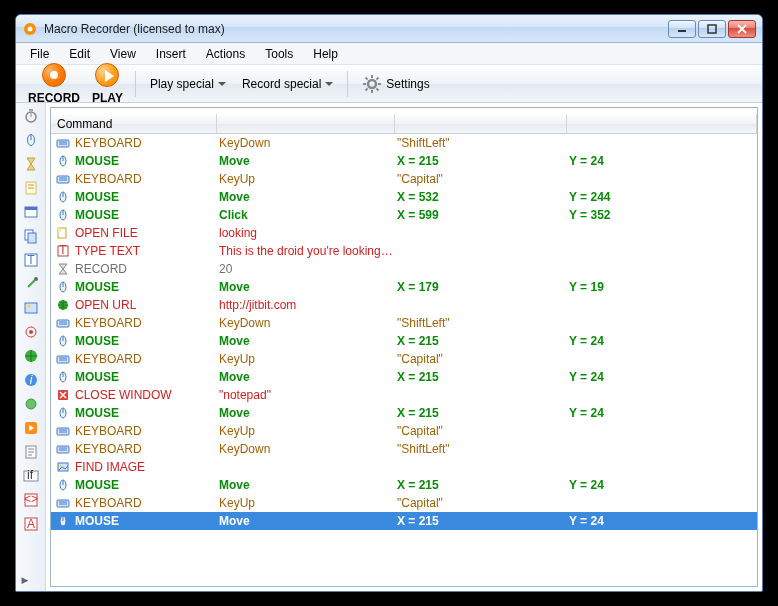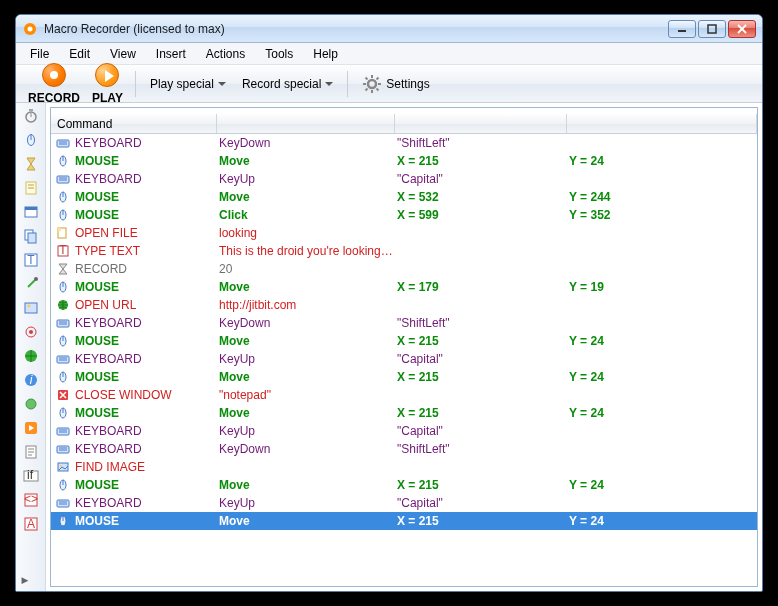--- a/index.html
+++ b/index.html
@@ -34,21 +34,21 @@
 .col-cmd { width:166px; }
 .col-act { width:178px; }
 .col-p1 { width:172px; }
 .col-p2 { flex:1; }
 .rows { flex:1; overflow-y:auto; }
 .row { display:flex; height:18px; align-items:center; cursor:pointer; }
 .row.selected { background:#3a8ae0; color:#fff; }
 .row .cell { padding-left:2px; overflow:hidden; white-space:nowrap; text-overflow:ellipsis; }
 .row .cicon { width:16px; height:14px; margin:0 2px 0 4px; display:inline-flex; align-items:center; justify-content:center; }
 .c-green { color:#0a8c0a;font-weight:bold; }
-.c-blue { color:#701a75; }
+.c-blue { color:#a16207; }
 .c-red { color:#d02020; }
 .c-gray { color:#707070; }
 .row.selected .cell, .row.selected span { color:#fff !important; }
 </style>
 </head>
 <body>
 
 <div class="window">
   <div class="titlebar">
     <span class="icon-app">

